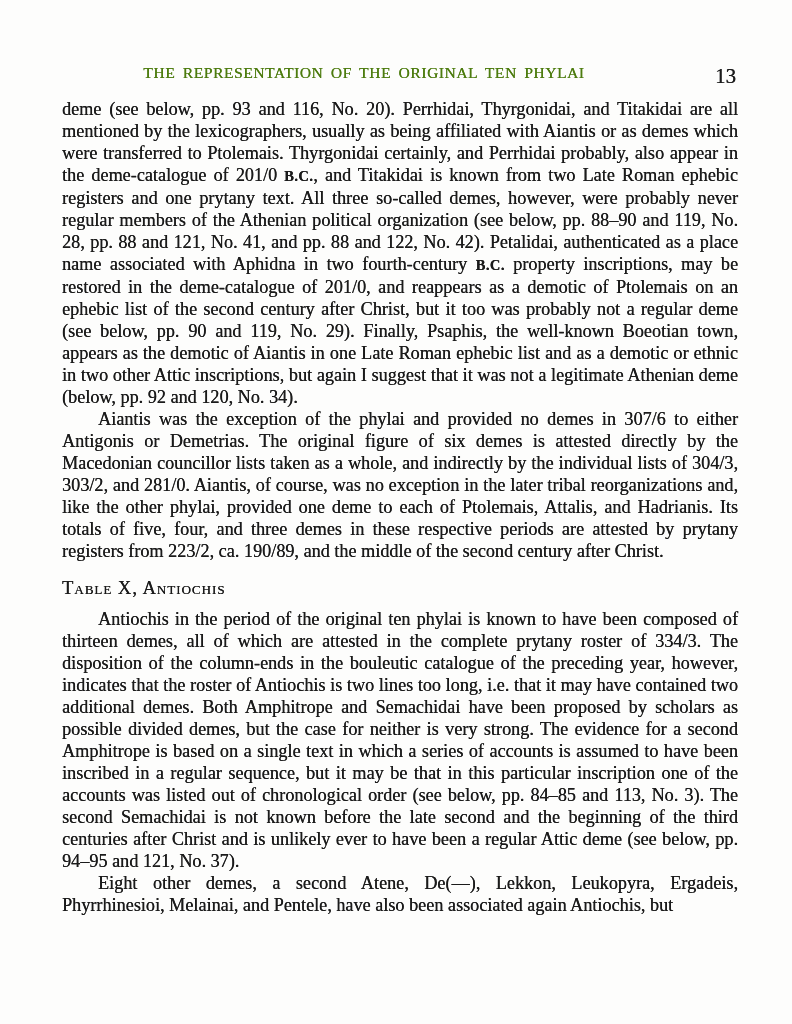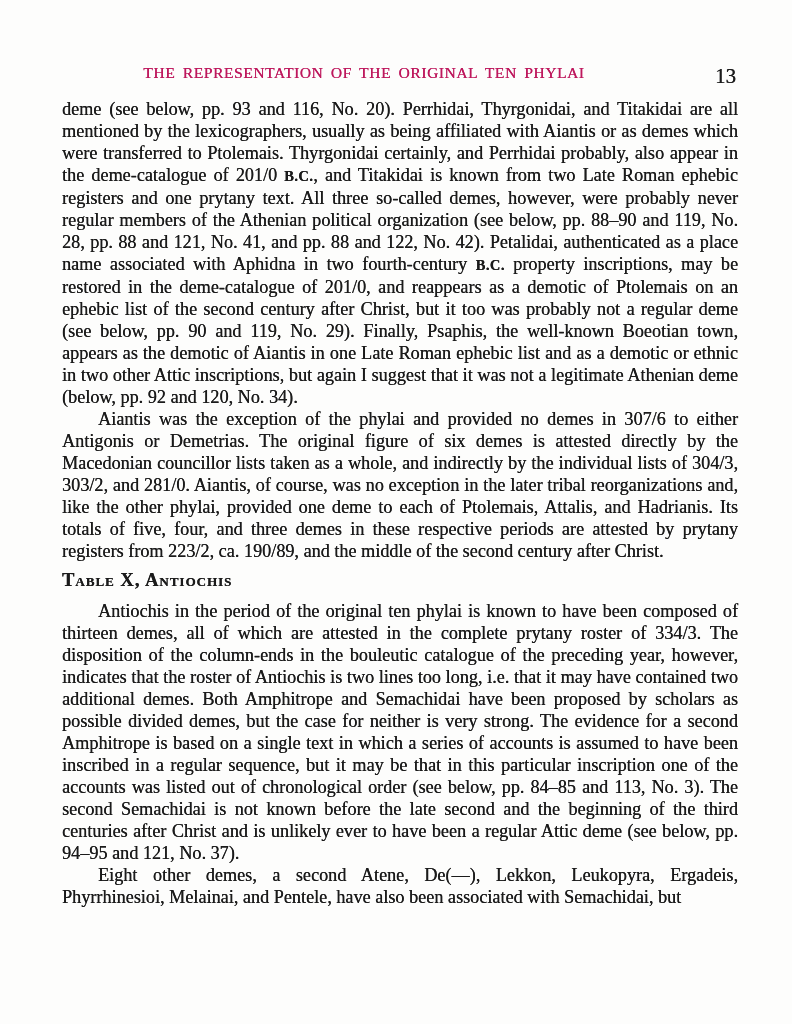--- a/index.html
+++ b/index.html
@@ -24,21 +24,21 @@
     width: 676px;
     height: 22px;
   }
   .running-title {
     text-align: center;
     padding-right: 72px;
     font-size: 15.5px;
     letter-spacing: 0.6px;
     word-spacing: 3px;
     white-space: nowrap;
-    color: #be185d;
+    color: #4d7c0f;
     text-shadow: 0.2px 0 0 currentColor;
   }
   .page-number {
     position: absolute;
     right: 2px;
     top: 0;
     font-size: 21px;
     text-shadow: 0.2px 0 0 currentColor;
   }
   .page-body {
@@ -51,24 +51,24 @@
     margin: 0;
     font-size: 18.2px;
     line-height: 22px;
     text-align: justify;
     text-shadow: 0.2px 0 0 currentColor;
   }
   .page-body p.indent {
     text-indent: 36px;
   }
   .section-heading {
-    margin: 7px 0 8px 0;
+    margin: 15px 0 8px 0;
     font-size: 18.5px;
     line-height: 23px;
-    font-weight: bold;
+    font-weight: normal;
     font-variant: small-caps;
     letter-spacing: 1px;
     text-shadow: 0.2px 0 0 currentColor;
   }
   .i { }
   .sc { font-size: 0.8em; letter-spacing: 0.4px; font-weight: bold; }
 </style>
 </head>
 <body>
 
@@ -77,16 +77,16 @@
   <div class="page-header">
     <div class="running-title">THE REPRESENTATION OF THE ORIGINAL TEN PHYLAI</div>
     <div class="page-number">13</div>
   </div>
 
   <div class="page-body">
     <p class="no-indent"><span>deme (see below, pp. 93 and 116, No. 20). Perrhidai, Thyrgonidai, and Titakidai are all mentioned by the lexicographers, usually as being affiliated with Aiantis or as demes which were transferred to Ptolemais. Thyrgonidai certainly, and Perrhidai probably, also appear in the deme-catalogue of 201/0 </span><span class="sc">B.C.</span><span>, and Titakidai is known from two Late Roman ephebic registers and one prytany text. All three so-called </span><span class="i">demes</span><span>, however, were probably never regular members of the Athenian political organization (see below, pp. 88–90 and 119, No. 28, pp. 88 and 121, No. 41, and pp. 88 and 122, No. 42). Petalidai, authenticated as a place name associated with Aphidna in two fourth-century </span><span class="sc">B.C.</span><span> property inscriptions, may be restored in the deme-catalogue of 201/0, and reappears as a demotic of Ptolemais on an ephebic list of the second century after Christ, but it too was probably not a regular deme (see below, pp. 90 and 119, No. 29). Finally, Psaphis, the well-known Boeotian town, appears as the demotic of Aiantis in one Late Roman ephebic list and as a demotic or ethnic in two other Attic inscriptions, but again I suggest that it was not a legitimate Athenian deme (below, pp. 92 and 120, No. 34).</span></p>
     <p class="indent"><span>Aiantis was the exception of the phylai and provided no demes in 307/6 to either Antigonis or Demetrias. The original figure of six demes is attested directly by the Macedonian councillor lists taken as a whole, and indirectly by the individual lists of 304/3, 303/2, and 281/0. Aiantis, of course, was no exception in the later tribal reorganizations and, like the other phylai, provided one deme to each of Ptolemais, Attalis, and Hadrianis. Its totals of five, four, and three demes in these respective periods are attested by prytany registers from 223/2, </span><span class="i">ca.</span><span> 190/89, and the middle of the second century after Christ.</span></p>
     <h2 class="section-heading">Table X, Antiochis</h2>
     <p class="indent"><span>Antiochis in the period of the original ten phylai is known to have been composed of thirteen demes, all of which are attested in the complete prytany roster of 334/3. The disposition of the column-ends in the bouleutic catalogue of the preceding year, however, indicates that the roster of Antiochis is two lines too long, i.e. that it may have contained two additional demes. Both Amphitrope and Semachidai have been proposed by scholars as possible divided demes, but the case for neither is very strong. The evidence for a second Amphitrope is based on a single text in which a series of accounts is assumed to have been inscribed in a regular sequence, but it may be that in this particular inscription one of the accounts was listed out of chronological order (see below, pp. 84–85 and 113, No. 3). The second Semachidai is not known before the late second and the beginning of the third centuries after Christ and is unlikely ever to have been a regular Attic deme (see below, pp. 94–95 and 121, No. 37).</span></p>
-    <p class="indent"><span>Eight other demes, a second Atene, De(––), Lekkon, Leukopyra, Ergadeis, Phyrrhinesioi, Melainai, and Pentele, have also been associated with Semachidai, but</span></p>
+    <p class="indent"><span>Eight other demes, a second Atene, De(––), Lekkon, Leukopyra, Ergadeis, Phyrrhinesioi, Melainai, and Pentele, have also been associated again Antiochis, but</span></p>
   </div>
 
 </div>
 
 </body></html>

